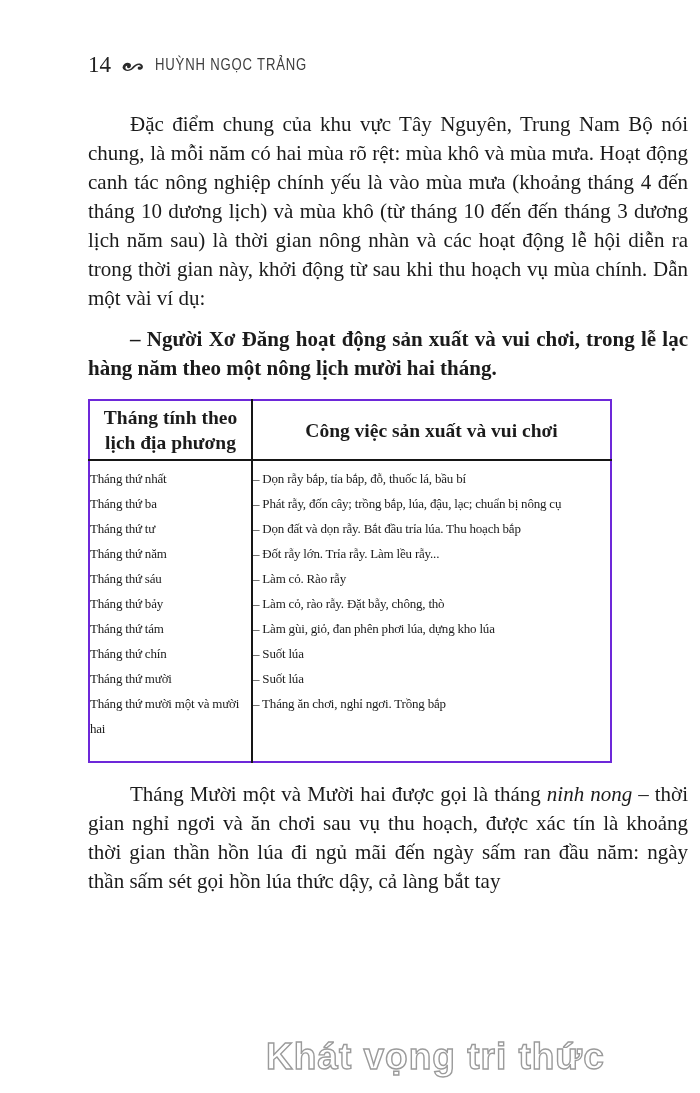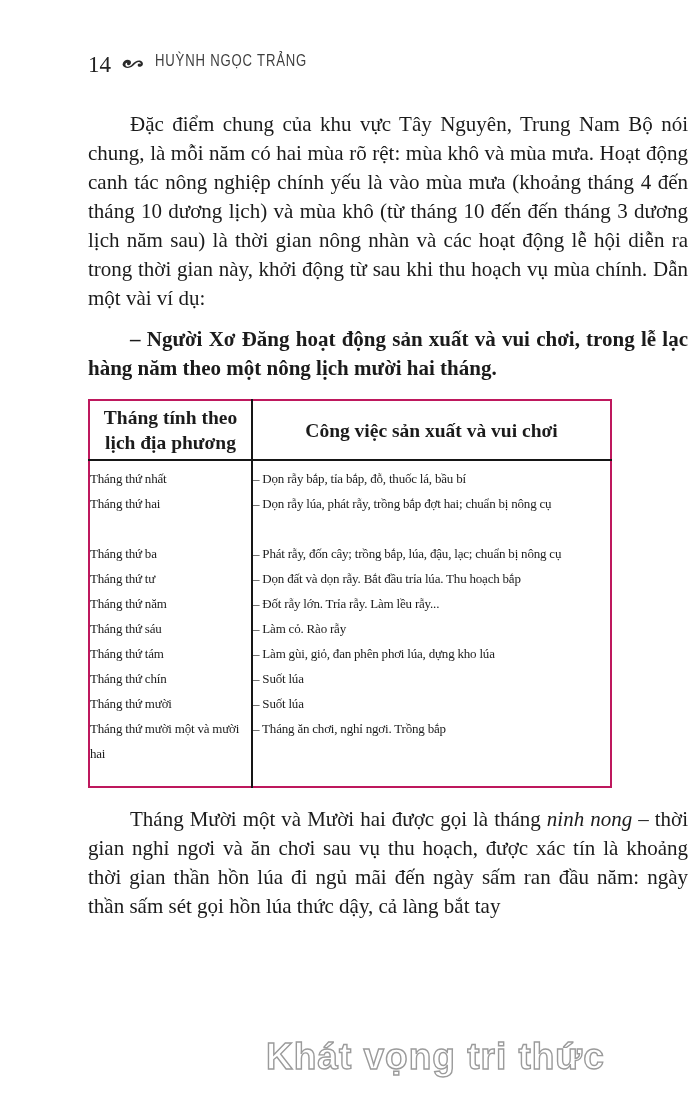--- a/index.html
+++ b/index.html
@@ -11,20 +11,21 @@
     overflow: hidden;
     font-family: "Liberation Serif", serif;
     color: #1b1b1b;
   }
   
   .running-head {
     position: absolute;
     left: 88px;
     top: 52px;
     display: flex;
+    align-items: center;
     gap: 10px;
   }
   .page-number {
     font-size: 23px;
     color: #222;
   }
   .head-ornament { display: inline-block; margin-top: 3px; }
   .author-name {
     display: inline-block;
     font-family: "Liberation Sans", sans-serif;
@@ -52,21 +53,21 @@
   .para + .para { margin-top: 12px; font-weight: bold; }
   .italic-term { font-style: italic; }
   
   table.schedule {
     width: 524px;
     margin-top: 16px;
     border-collapse: collapse;
     table-layout: fixed;
   }
   table.schedule, table.schedule th, .col-divider { border-color: #161616; }
-  table.schedule { border: 2px solid #be185d; }
+  table.schedule { border: 2px solid #6d28d9; }
   table.schedule th {
     border-bottom: 2px solid #161616;
     font-size: 19.5px;
     line-height: 25px;
     font-weight: bold;
     text-align: center;
     padding: 4px 3px;
     vertical-align: middle;
   }
   table.schedule col.c-month { width: 163px; }
@@ -145,26 +146,20 @@
           <th>Công việc sản xuất và vui chơi</th>
         </tr>
       </thead>
       <tbody>
         <tr class="first-body-row">
           <td class="month-cell">Tháng thứ nhất</td>
           <td class="work-cell">
               <div class="hang">– Dọn rẫy bắp, tỉa bắp, đỗ, thuốc lá, bầu bí</div>
             </td>
         </tr>
-        <tr class="gap-after">
-          <td class="month-cell">Tháng thứ hai</td>
-          <td class="work-cell">
-              <div class="hang">– Dọn rẫy lúa, phát rẫy, trồng bắp đợt hai; chuẩn bị nông cụ</div>
-            </td>
-        </tr>
         <tr>
           <td class="month-cell">Tháng thứ ba</td>
           <td class="work-cell">
               <div class="hang">– Phát rẫy, đốn cây; trồng bắp, lúa, đậu, lạc; chuẩn bị nông cụ</div>
             </td>
         </tr>
         <tr>
           <td class="month-cell">Tháng thứ tư</td>
           <td class="work-cell">
               <div class="hang">– Dọn đất và dọn rẫy. Bắt đầu trỉa lúa. Thu hoạch bắp</div>
@@ -173,20 +168,26 @@
         <tr>
           <td class="month-cell">Tháng thứ năm</td>
           <td class="work-cell">
               <div class="hang">– Đốt rẫy lớn. Trỉa rẫy. Làm lều rẫy...</div>
             </td>
         </tr>
         <tr>
           <td class="month-cell">Tháng thứ sáu</td>
           <td class="work-cell">
               <div class="hang">– Làm cỏ. Rào rẫy</div>
+            </td>
+        </tr>
+        <tr>
+          <td class="month-cell">Tháng thứ bảy</td>
+          <td class="work-cell">
+              <div class="hang">– Làm cỏ, rào rẫy. Đặt bẫy, chông, thò</div>
             </td>
         </tr>
         <tr>
           <td class="month-cell">Tháng thứ tám</td>
           <td class="work-cell">
               <div class="hang">– Làm gùi, giỏ, đan phên phơi lúa, dựng kho lúa</div>
             </td>
         </tr>
         <tr>
           <td class="month-cell">Tháng thứ chín</td>

